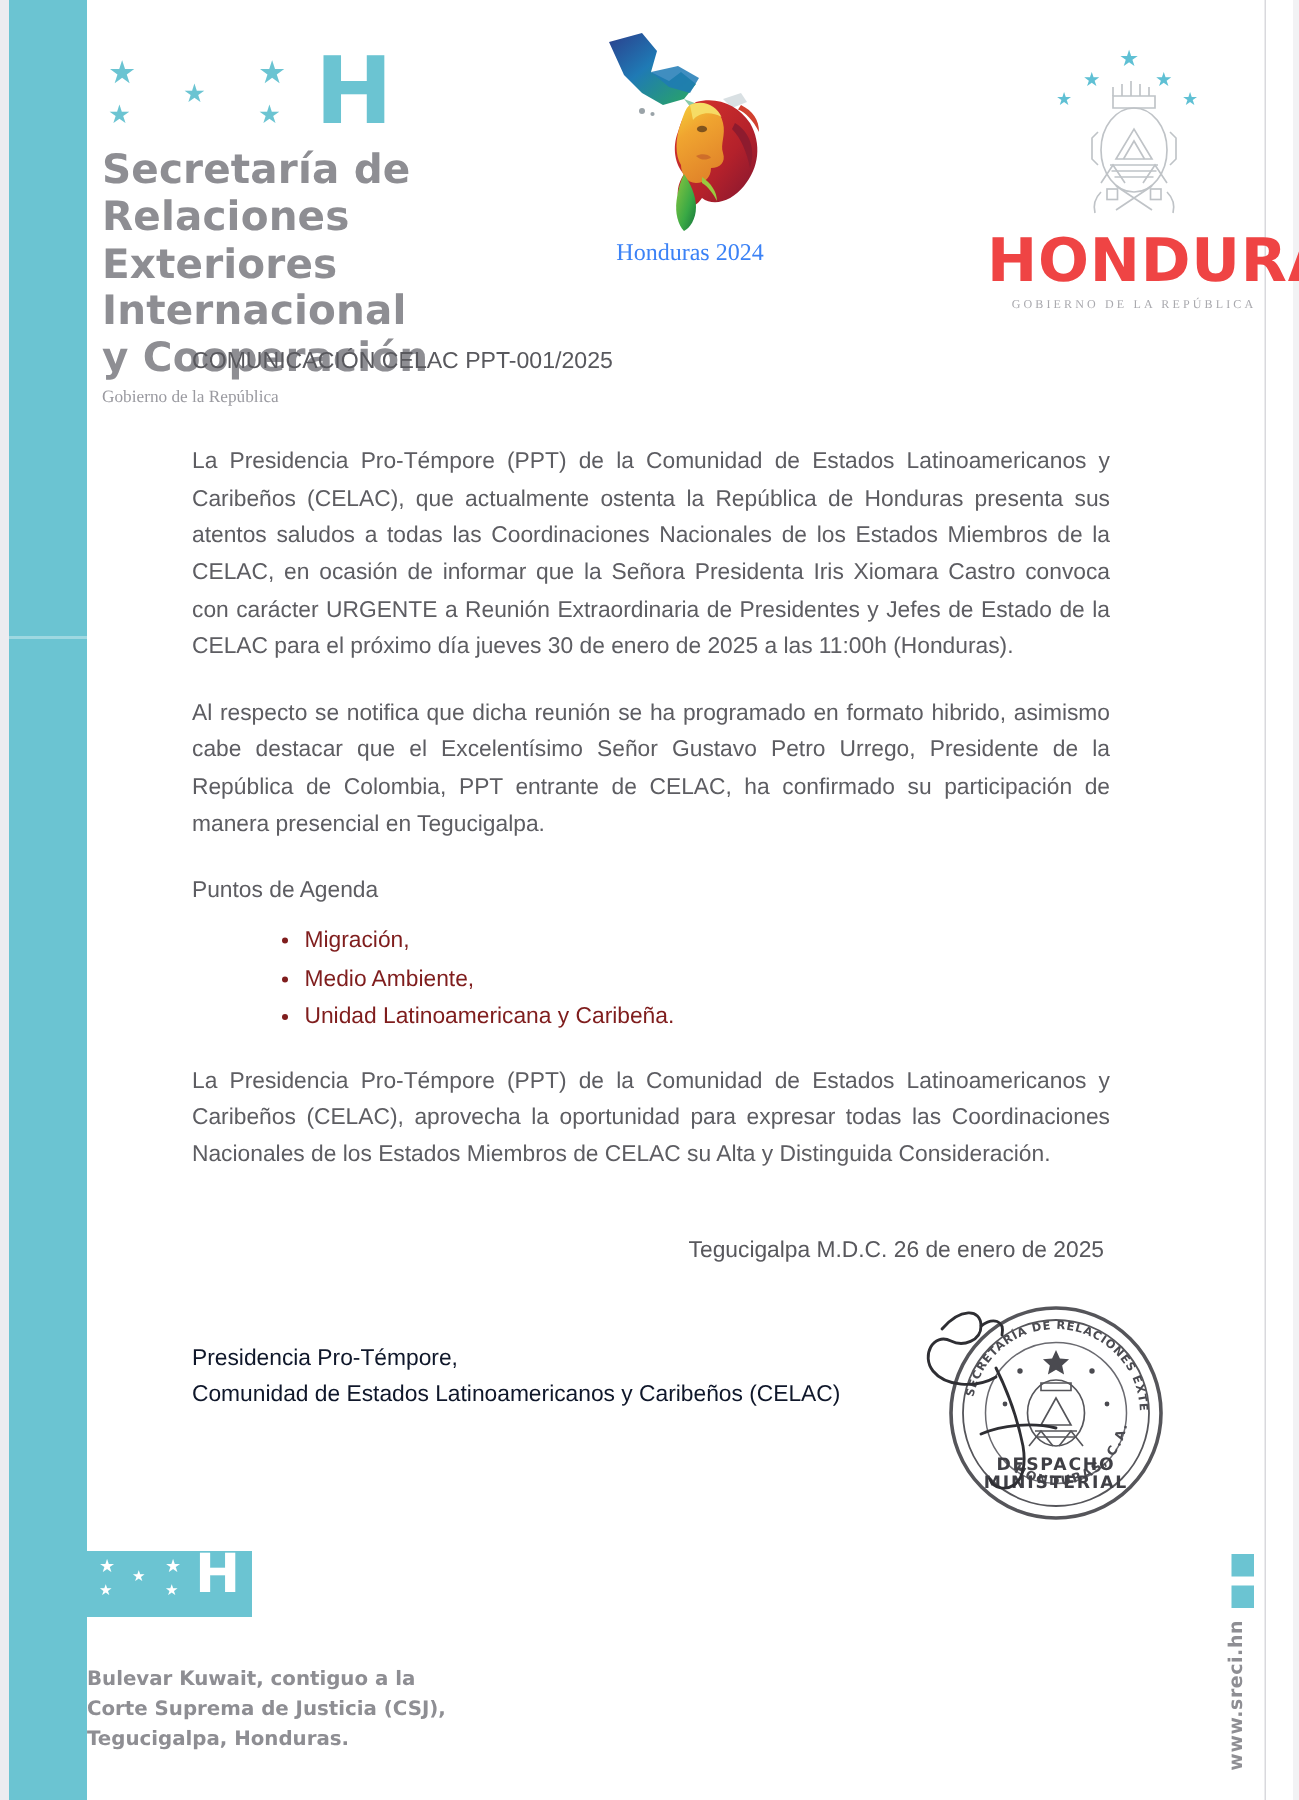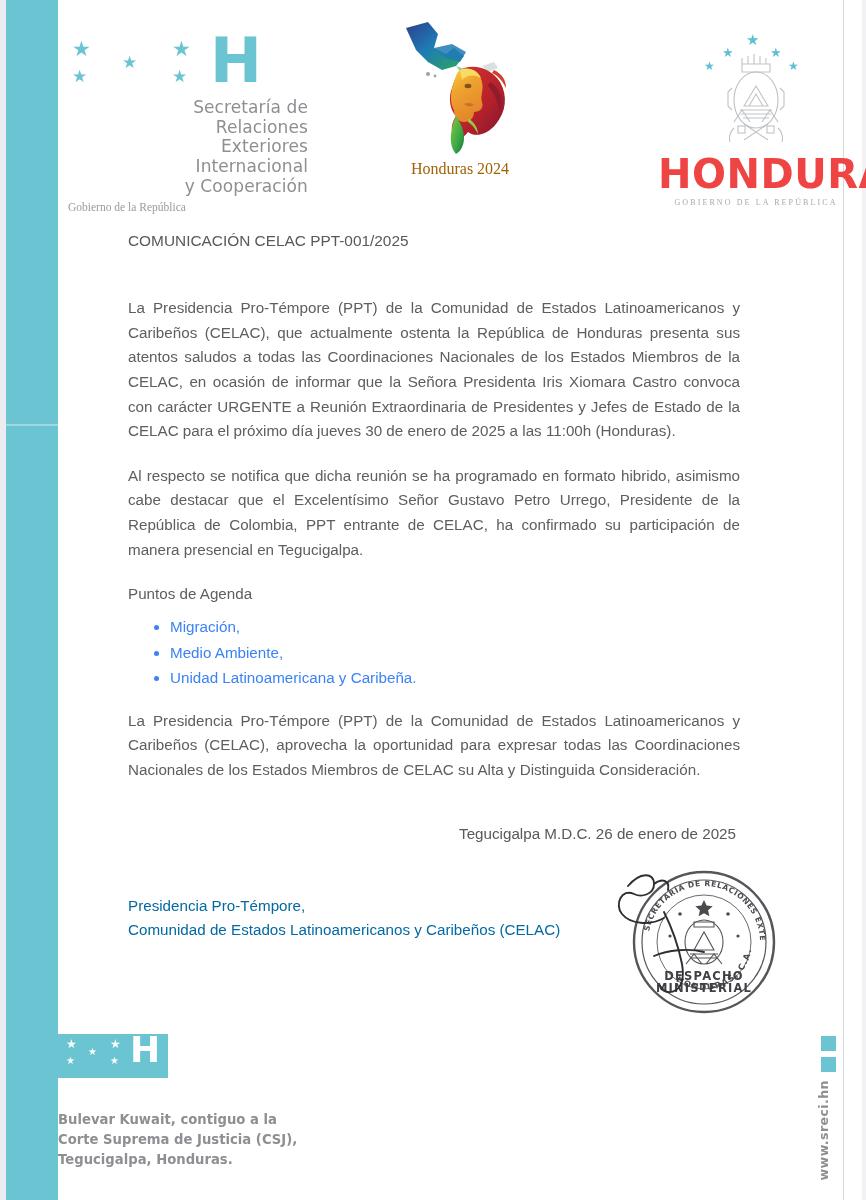--- a/index.html
+++ b/index.html
@@ -80,27 +80,26 @@
     position: absolute;
     left: 142px; top: -6px;
     font-size: 62px;
     font-weight: 800;
     color: #6bc4d2;
     letter-spacing: -2px;
     line-height: 1;
     font-family: "DejaVu Sans", sans-serif;
   }
   .sreci-name {
-    font-size: 17px;
-    font-weight: 400;
+    font-size: 27px;
+    font-weight: 700;
     color: #8e8e93;
     line-height: 1.16;
     letter-spacing: 0.1px;
     font-family: "DejaVu Sans", sans-serif;
-    text-align: right;
   }
   .sreci-sub {
     margin-top: 4px;
     font-size: 11.5px;
     color: #9a9aa0;
     font-family: "Liberation Serif", serif;
   }
 
   
   .celac-logo {
@@ -114,21 +113,21 @@
     font-family: "Liberation Serif", serif;
     font-size: 38px;
     color: #5a1f35;
     letter-spacing: 2px;
     line-height: 1;
     margin-top: -4px;
   }
   .celac-year {
     font-family: "Liberation Serif", serif;
     font-size: 16px;
-    color: #a16207;
+    color: #3b82f6;
     margin-top: 2px;
   }
 
   
   .honduras-logo {
     position: absolute;
     left: 600px; top: 32px;
     width: 196px;
     text-align: center;
   }
@@ -186,32 +185,33 @@
     line-height: 1.62;
   }
   .agenda-list {
     margin: 0 0 18px 0;
     padding-left: 42px;
     list-style: disc;
   }
   .agenda-list li {
     line-height: 1.62;
     margin-bottom: 1px;
-    color: #3b82f6;
+    color: #7f1d1d;
+    margin-left: 33px;
   }
   .date-line {
     margin-top: 42px;
     text-align: right;
     padding-right: 4px;
     color: #58585d;
   }
   .signature-block {
     margin-top: 52px;
     line-height: 1.58;
-    color: #0369a1;
+    color: #0f172a;
   }
 
   
   .sign-wrap {
     position: absolute;
     left: 592px; top: 852px;
     width: 210px; height: 200px;
   }
 
   

